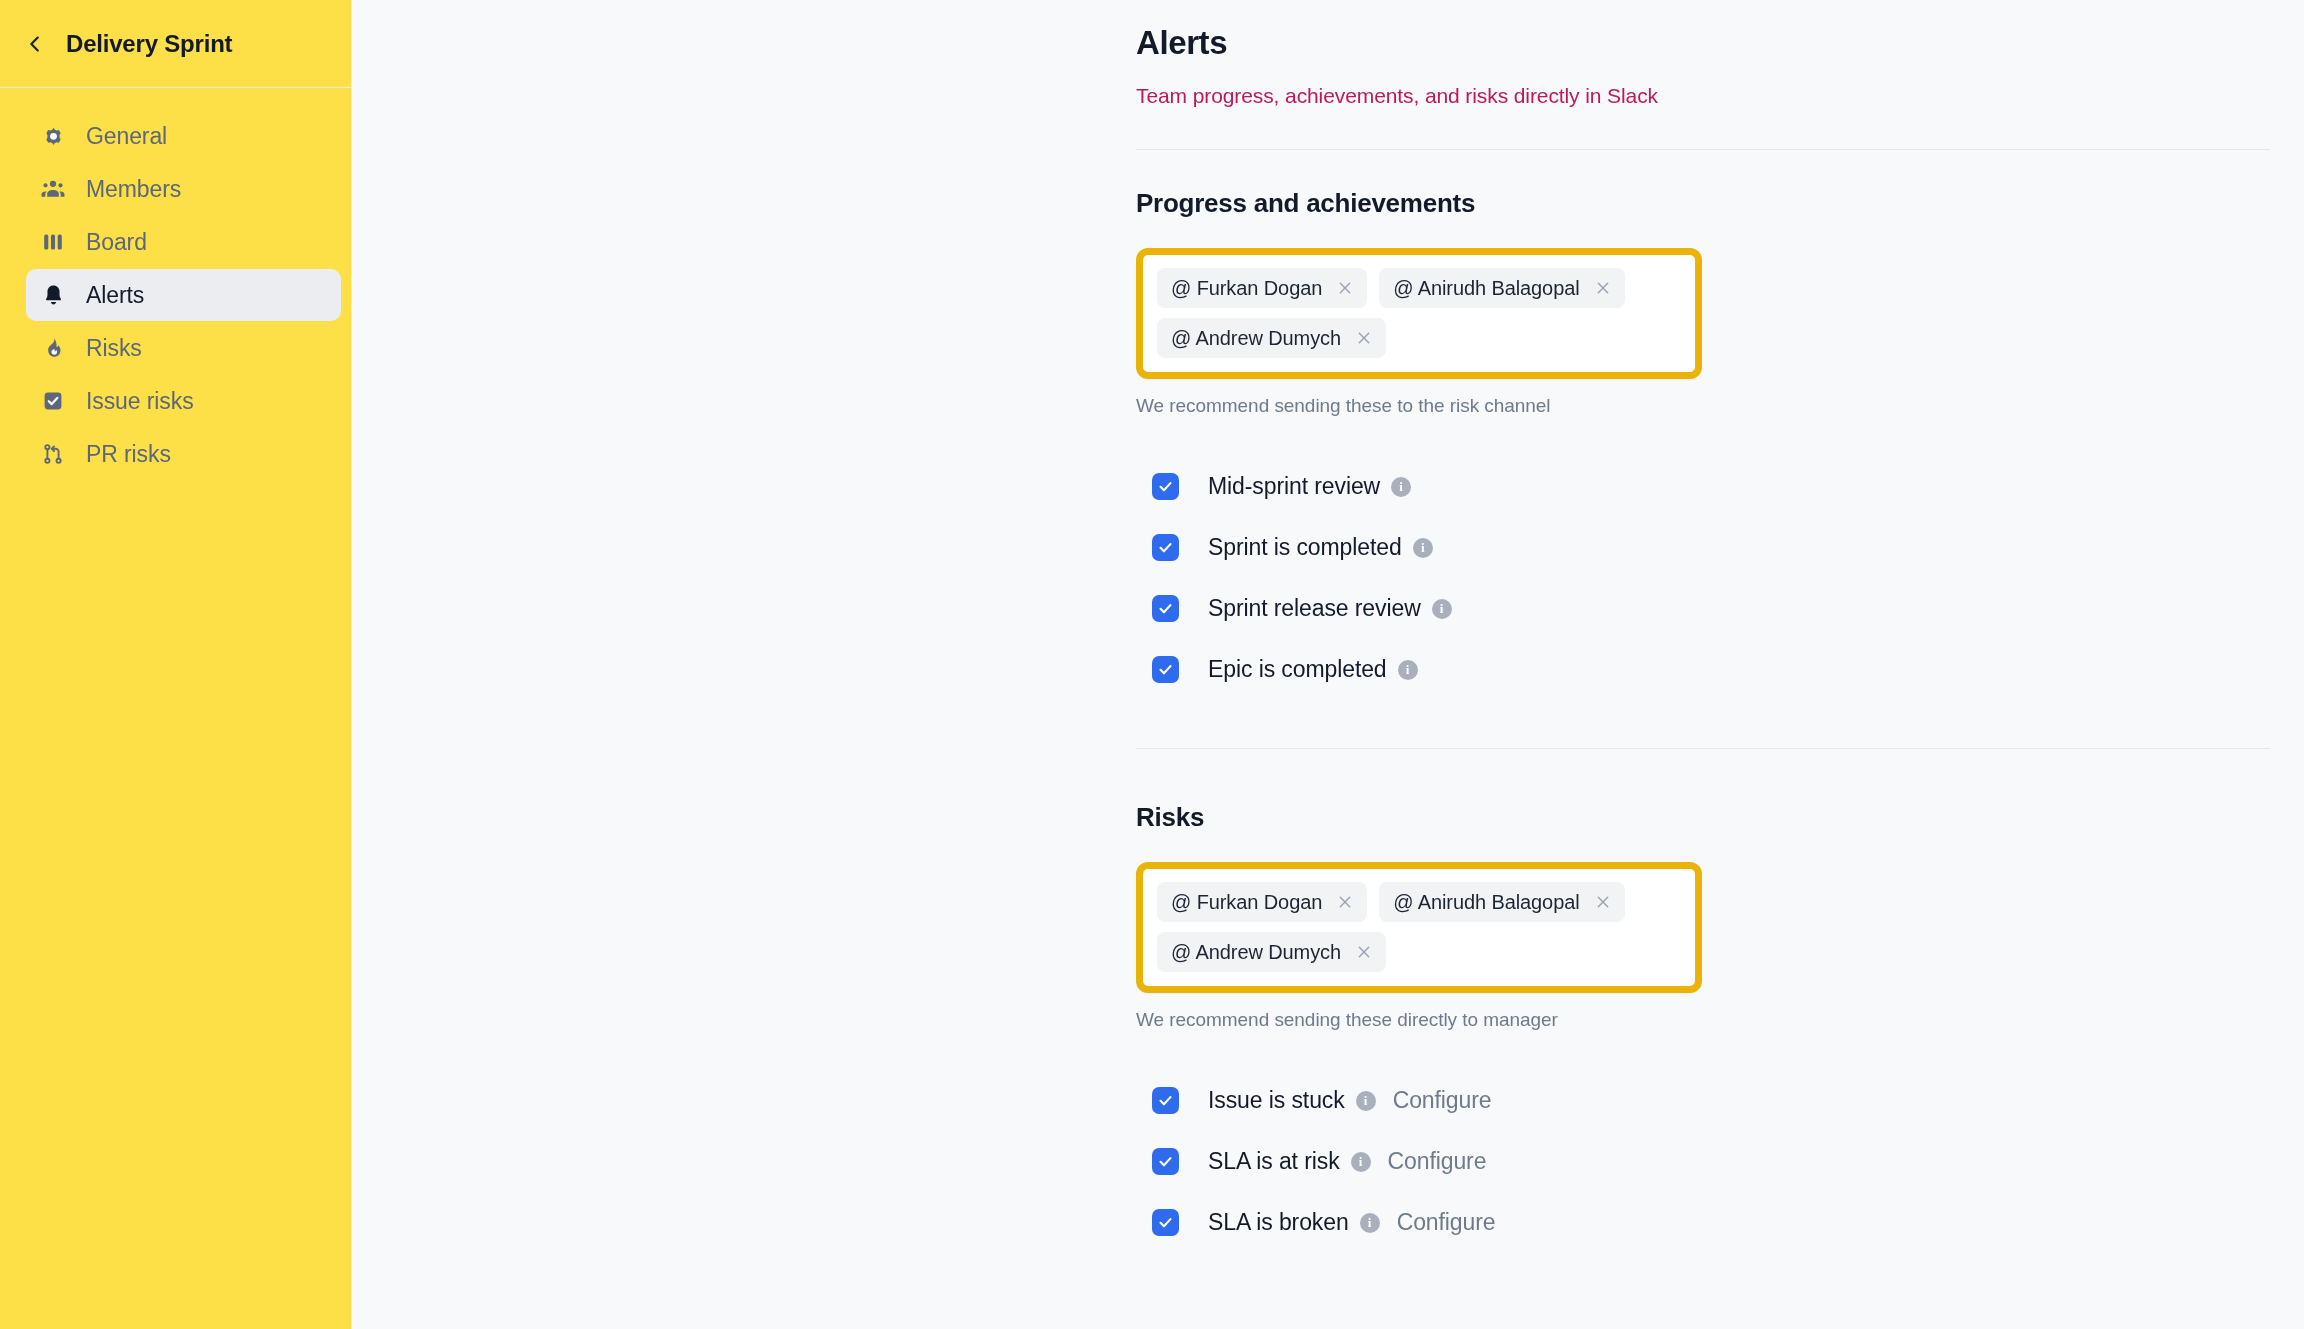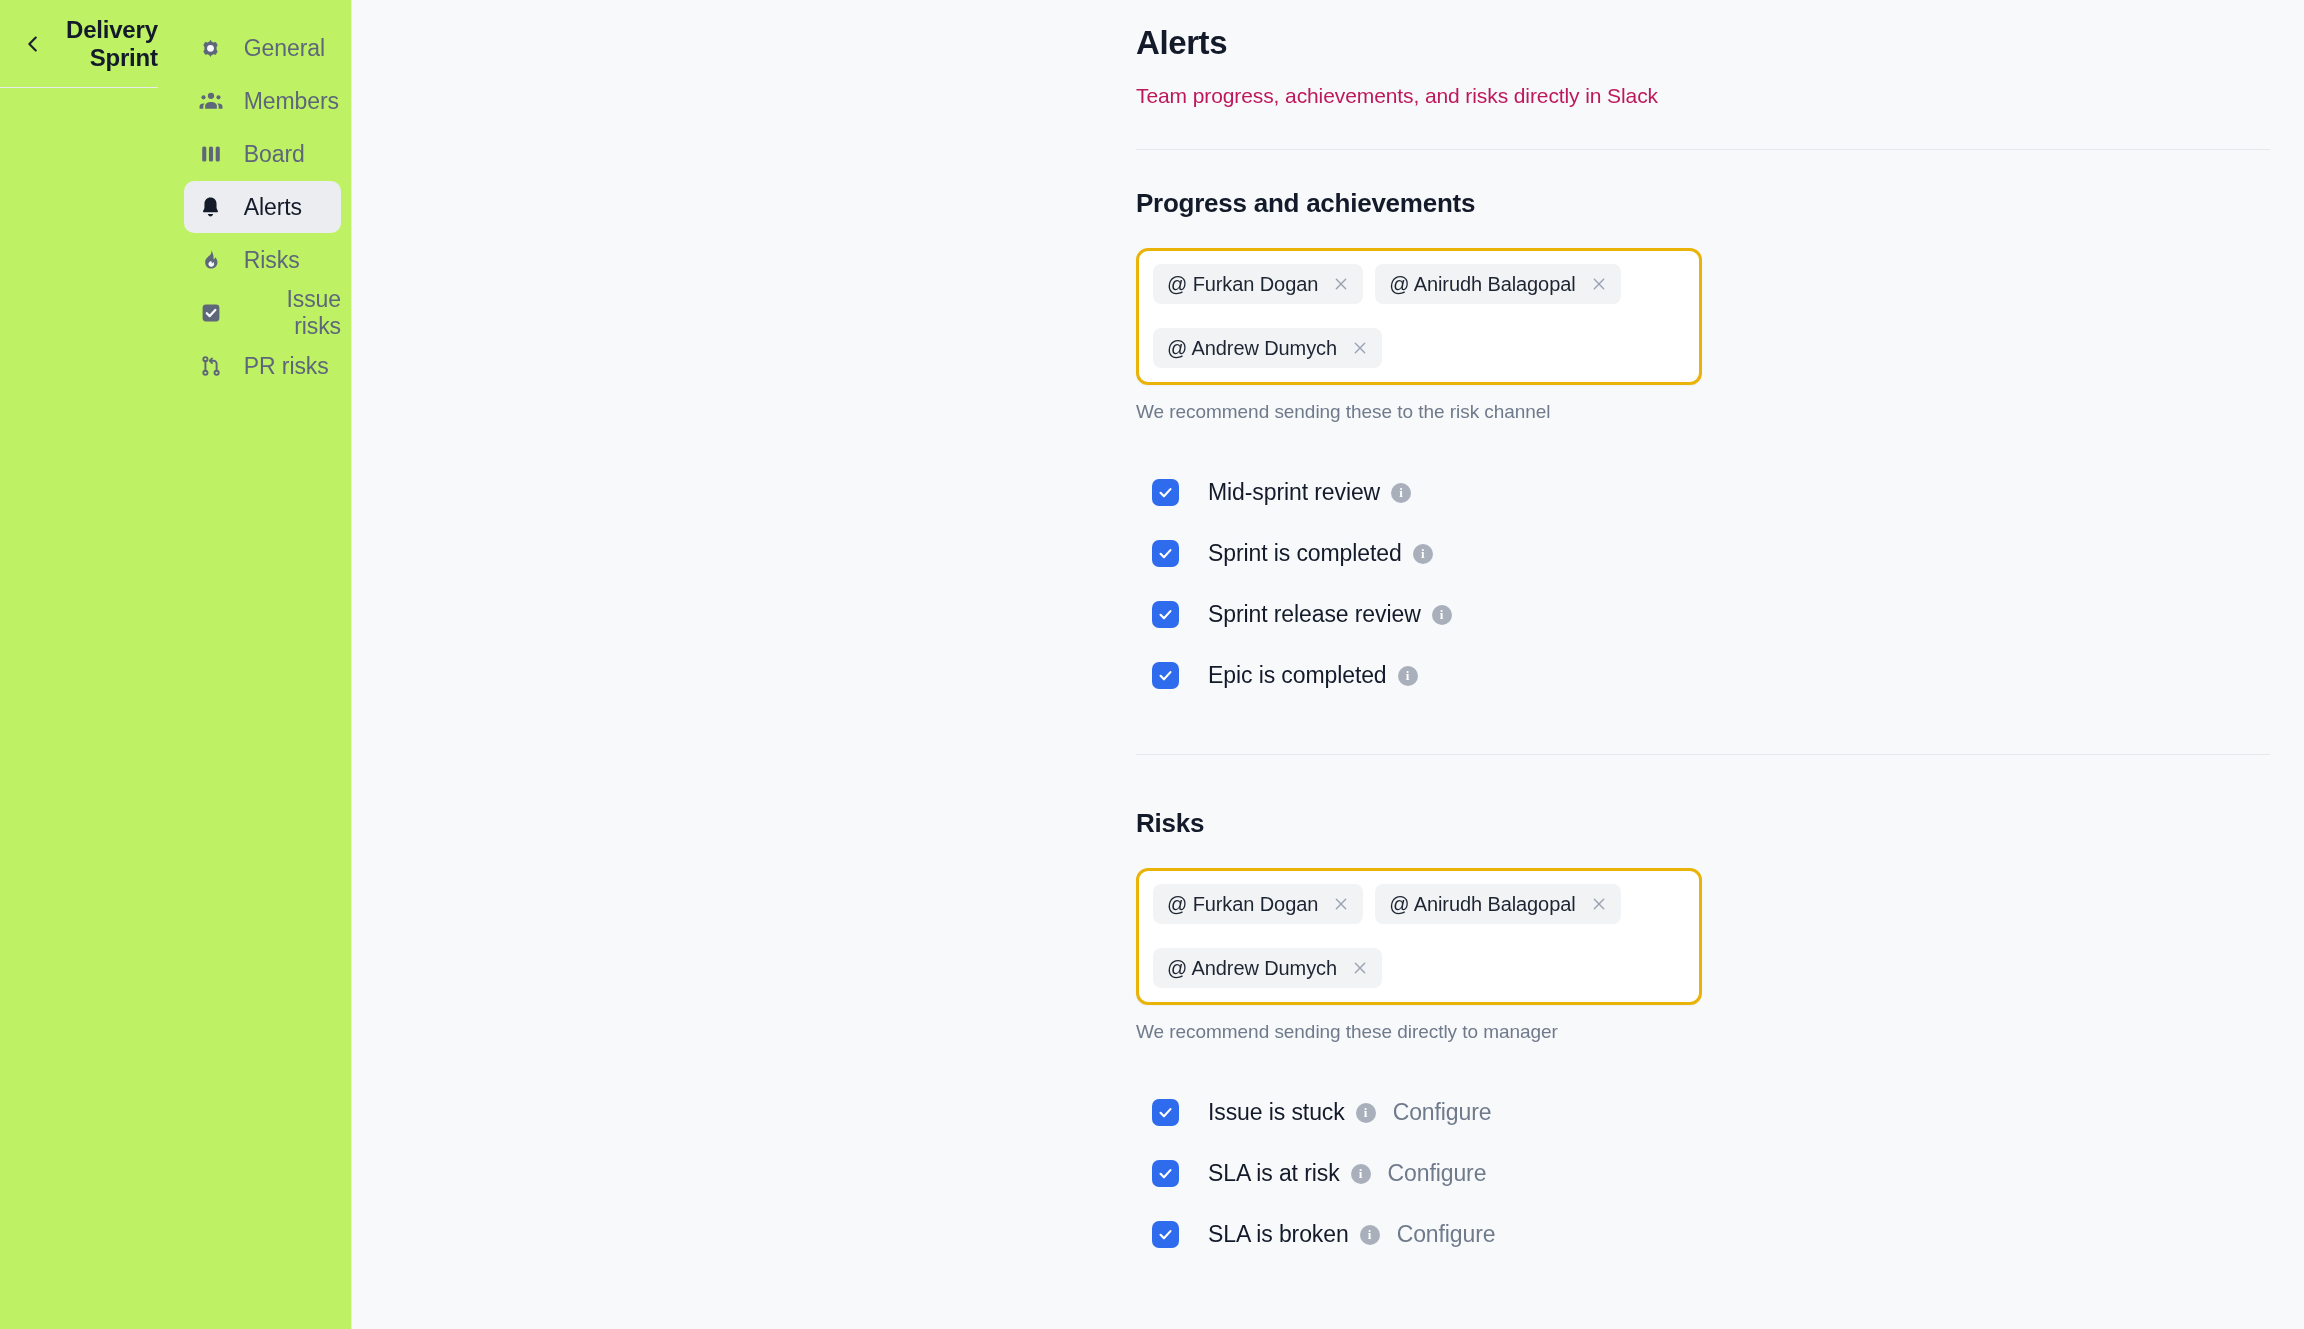--- a/index.html
+++ b/index.html
@@ -18,23 +18,23 @@
     height: 1329px;
     background: #f8f9fb;
   }
 
   
   .sidebar {
     width: 352px;
     height: 100%;
     flex: 0 0 352px;
     border-right: 1px solid #e8eaee;
-    background: #bef264;
-    display: flex;
-    text-align: right;
+    background: #fde047;
+    display: flex;
+    flex-direction: column;
   }
 
   .sidebar-header {
     height: 88px;
     flex: 0 0 88px;
     display: flex;
     align-items: center;
     gap: 18px;
     padding-left: 22px;
     border-bottom: 1px solid #e8eaee;
@@ -140,26 +140,26 @@
     font-size: 26px;
     font-weight: bold;
     color: #131a29;
     letter-spacing: -0.25px;
   }
 
   .chip-box {
     margin-top: 29px;
     width: 566px;
     background: #ffffff;
-    border: 3px solid #eab308;
+    border: 7px solid #eab308;
     border-radius: 12px;
     padding: 13px 14px 14px 14px;
     display: flex;
     flex-wrap: wrap;
-    gap: 24px 12px;
+    gap: 10px 12px;
     box-shadow: 0 1px 2px rgba(16, 24, 40, 0.04);
   }
 
   .chip {
     background: #f2f3f5;
     border-radius: 8px;
     height: 40px;
     display: inline-flex;
     align-items: center;
     gap: 14px;

